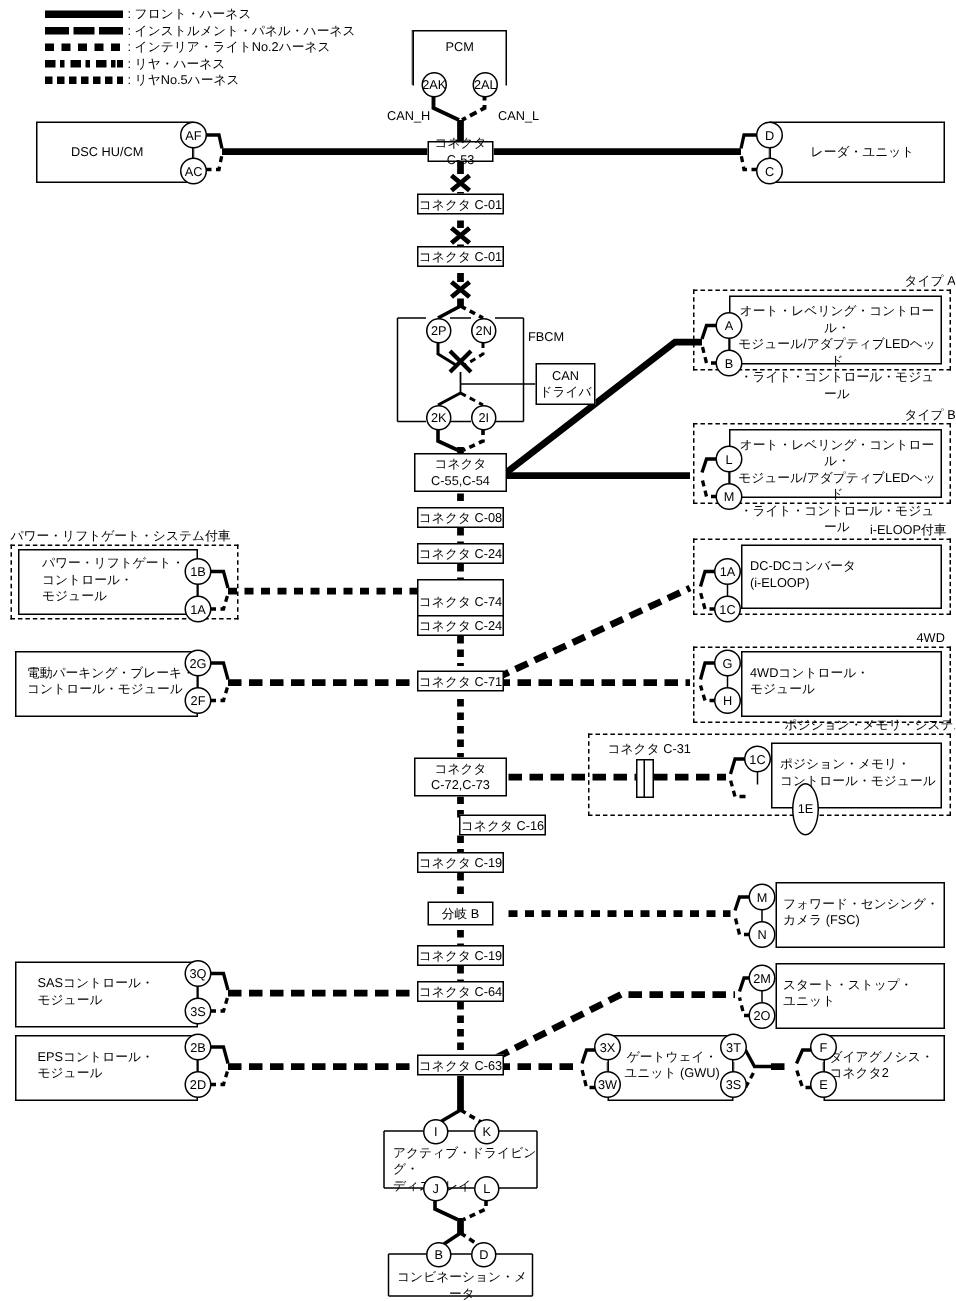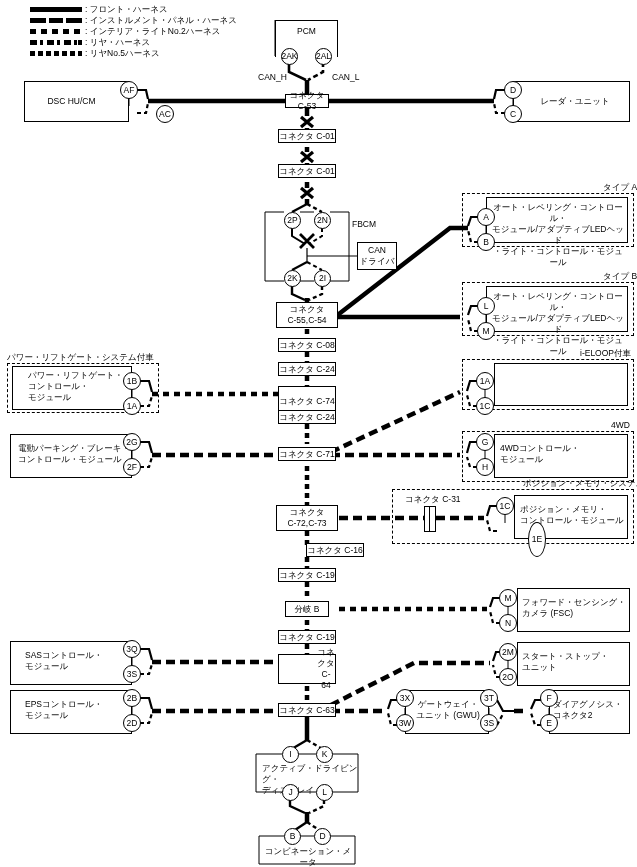--- a/index.html
+++ b/index.html
@@ -349,21 +349,21 @@
   <div class="box" style="left:275px; top:20px; width:63px; height:37px; border-bottom:none;"></div>
   <div class="box-label" style="left:275px; top:26px; width:63px; text-align:center;">PCM</div>
   <div class="term" style="left:281px; top:48px; width:17px; height:17px;">2AK</div>
   <div class="term" style="left:315px; top:48px; width:17px; height:17px;">2AL</div>
   <div class="plain-label" style="left:258px; top:72px;">CAN_H</div>
   <div class="plain-label" style="left:332px; top:72px;">CAN_L</div>
 
   <div class="box" style="left:24px; top:81px; width:105px; height:41px;"></div>
   <div class="box-label" style="left:24px; top:96px; width:95px; text-align:center;">DSC HU/CM</div>
   <div class="term" style="left:120px; top:81px; width:18px; height:18px;">AF</div>
-  <div class="term" style="left:120px; top:105px; width:18px; height:18px;margin-left:36px;">AC</div>
+  <div class="term" style="left:120px; top:105px; width:18px; height:18px;">AC</div>
 
   <div class="box" style="left:513px; top:81px; width:117px; height:41px;"></div>
   <div class="box-label" style="left:520px; top:96px; width:110px; text-align:center;">レーダ・ユニット</div>
   <div class="term" style="left:504px; top:81px; width:18px; height:18px;">D</div>
   <div class="term" style="left:504px; top:105px; width:18px; height:18px;">C</div>
 
   <div class="box-label" style="left:352px; top:219px;">FBCM</div>
   <div class="term" style="left:284px; top:212px; width:17px; height:17px;">2P</div>
   <div class="term" style="left:314px; top:212px; width:17px; height:17px;">2N</div>
   <div class="term" style="left:284px; top:270px; width:17px; height:17px;">2K</div>
@@ -387,20 +387,22 @@
   <div class="box" style="left:486px; top:286px; width:142px; height:46px;"></div>
   <div class="box-label" style="left:489px; top:291px; width:138px; text-align:center;">オート・レベリング・コントロール・
 モジュール/アダプティブLEDヘッド
 ・ライト・コントロール・モジュール</div>
   <div class="term" style="left:477px; top:297px; width:18px; height:18px;">L</div>
   <div class="term" style="left:477px; top:322px; width:18px; height:18px;">M</div>
 
   <div class="grouptitle" style="left:580px; top:348px;">i-ELOOP付車</div>
   <div class="dashbox" style="left:462px; top:359px; width:172px; height:51px;"></div>
   <div class="box" style="left:494px; top:363px; width:134px; height:43px;"></div>
+  <div class="box-label" style="left:500px; top:372px; width:126px;">DC-DCコンバータ
+(i-ELOOP)</div>
   <div class="term" style="left:476px; top:372px; width:18px; height:18px;">1A</div>
   <div class="term" style="left:476px; top:397px; width:18px; height:18px;">1C</div>
 
   <div class="grouptitle" style="left:611px; top:420px;">4WD</div>
   <div class="dashbox" style="left:462px; top:431px; width:172px; height:51px;"></div>
   <div class="box" style="left:494px; top:434px; width:134px; height:44px;"></div>
   <div class="box-label" style="left:500px; top:443px; width:126px;">4WDコントロール・
 モジュール</div>
   <div class="term" style="left:476px; top:433px; width:18px; height:18px;">G</div>
   <div class="term" style="left:476px; top:458px; width:18px; height:18px;">H</div>
@@ -489,16 +491,16 @@
   <div class="conn" style="left:278px; top:362px; width:58px; height:14px;">コネクタ C-24</div>
   <div class="conn" style="left:278px; top:386px; width:58px; height:30px;">コネクタ C-74</div>
   <div class="conn" style="left:278px; top:410px; width:58px; height:14px;">コネクタ C-24</div>
   <div class="conn" style="left:278px; top:447px; width:58px; height:14px;">コネクタ C-71</div>
   <div class="conn" style="left:276px; top:505px; width:62px; height:26px;">コネクタ
 C-72,C-73</div>
   <div class="conn" style="left:278px; top:543px; width:58px; height:14px;margin-left:28px;">コネクタ C-16</div>
   <div class="conn" style="left:278px; top:568px; width:58px; height:14px;">コネクタ C-19</div>
   <div class="conn" style="left:285px; top:601px; width:44px; height:16px;">分岐 B</div>
   <div class="conn" style="left:278px; top:630px; width:58px; height:14px;">コネクタ C-19</div>
-  <div class="conn" style="left:278px; top:654px; width:58px; height:30px;padding-left:38px;">コネクタ C-64</div>
+  <div class="conn" style="left:278px; top:654px; width:58px; height:14px;">コネクタ C-64</div>
   <div class="conn" style="left:278px; top:703px; width:58px; height:14px;">コネクタ C-63</div>
 
 </div>
 
 </body></html>

